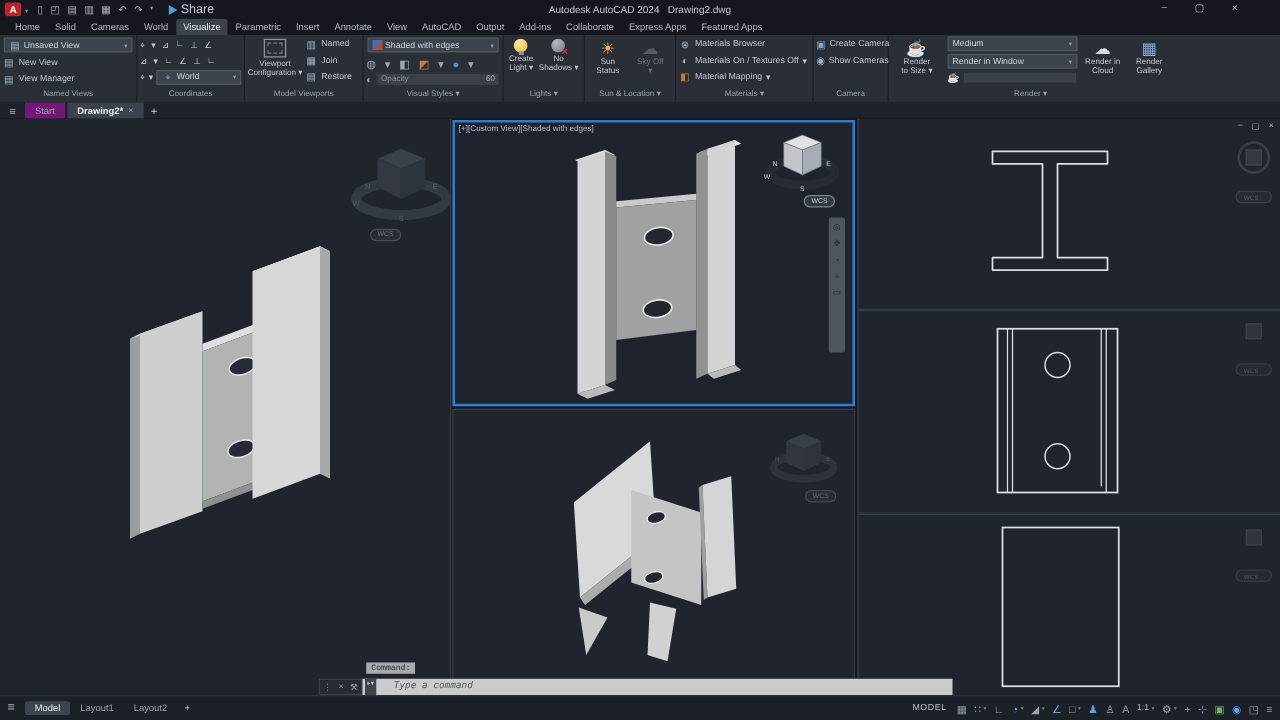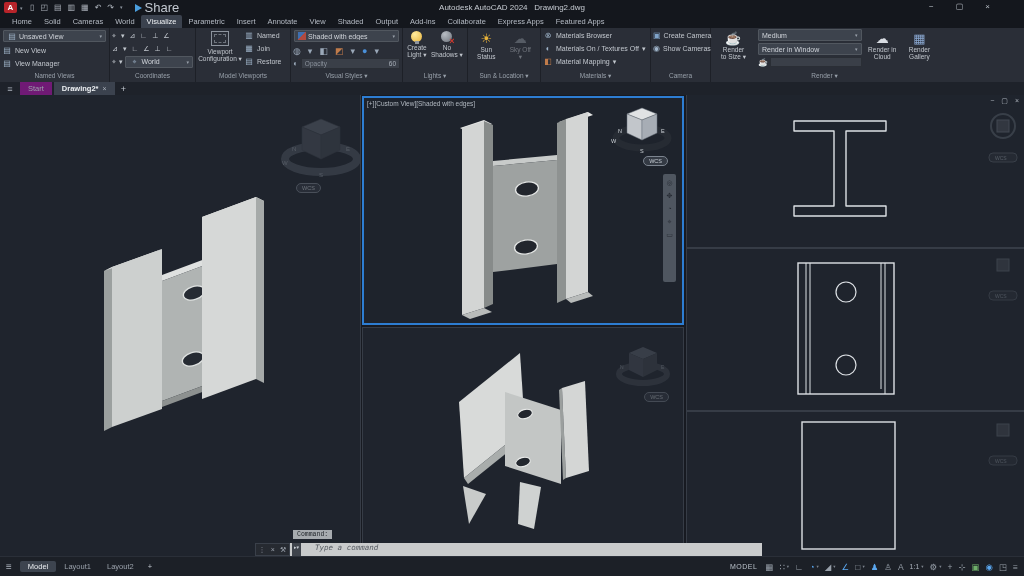--- a/index.html
+++ b/index.html
@@ -5,21 +5,21 @@
   html,body{margin:0;padding:0;background:#000;}
   .app{position:relative;width:1024px;height:576px;background:#14171d;font-family:"Liberation Sans",sans-serif;overflow:hidden;color:#c8ccd2;-webkit-font-smoothing:antialiased;}
   
   .titlebar{position:absolute;top:0;left:0;right:0;height:15px;background:#14171d;}
   .logo{position:absolute;left:4px;top:2px;width:13px;height:11px;background:#b8242a;color:#fff;font-weight:bold;font-size:8px;text-align:center;line-height:11px;border-radius:2px;}
   .logo-caret{position:absolute;left:20px;top:5px;font-size:5px;color:#8e96a0;}
   .qat{position:absolute;left:30px;top:2px;display:flex;gap:6px;font-size:8px;color:#aeb4bd;line-height:11px;}
   .qat span{cursor:default;}
   .share-wrap{display:flex;align-items:center;gap:3px;margin-left:6px;}
   .share-tri{width:0;height:0;border-left:7px solid #4a9ede;border-top:4px solid transparent;border-bottom:4px solid transparent;}
-  .share-txt{font-size:13px;color:#c3c9d1;}
+  .share-txt{font-size:10px;color:#c3c9d1;}
   .wintitle{position:absolute;left:320px;width:384px;top:3px;text-align:center;font-size:8px;color:#c6cbd2;white-space:nowrap;}
   .tb-right{position:absolute;right:112px;top:2px;display:flex;align-items:center;gap:7px;height:11px;}
   .searchbox{width:94px;height:10px;background:#434a55;border:1px solid #2a2f37;border-radius:2px;font-size:6.5px;font-style:italic;color:#9aa1ab;padding:0 3px;font-family:"Liberation Sans",sans-serif;}
   .searchbox::placeholder{color:#99a0aa;font-style:italic;}
   .glass{position:relative;width:7px;height:7px;border:1px solid #aab1bb;border-radius:50%;display:inline-block;}
   .glass::after{content:'';position:absolute;width:4px;height:1px;background:#aab1bb;transform:rotate(45deg);right:-3px;bottom:-1px;}
   .person{width:8px;height:8px;position:relative;display:inline-block;}
   .person::before{content:'';position:absolute;left:2px;top:0;width:4px;height:4px;border-radius:50%;background:#5f9fd6;}
   .person::after{content:'';position:absolute;left:0;top:4px;width:8px;height:4px;border-radius:3px 3px 0 0;background:#5f9fd6;}
   .uname{font-size:7.5px;color:#c3c9d1;}
@@ -125,21 +125,21 @@
   <div class="menurow">
     <span class="mtab">Home</span>
     <span class="mtab">Solid</span>
     <span class="mtab">Cameras</span>
     <span class="mtab">World</span>
     <span class="mtab active">Visualize</span>
     <span class="mtab">Parametric</span>
     <span class="mtab">Insert</span>
     <span class="mtab">Annotate</span>
     <span class="mtab">View</span>
-    <span class="mtab">Shaded</span>
+    <span class="mtab">AutoCAD</span>
     <span class="mtab">Output</span>
     <span class="mtab">Add-ins</span>
     <span class="mtab">Collaborate</span>
     <span class="mtab">Express Apps</span>
     <span class="mtab">Featured Apps</span>
   </div>
 
   <div class="ribbon">
 
     <div class="panel" style="width:110px">

